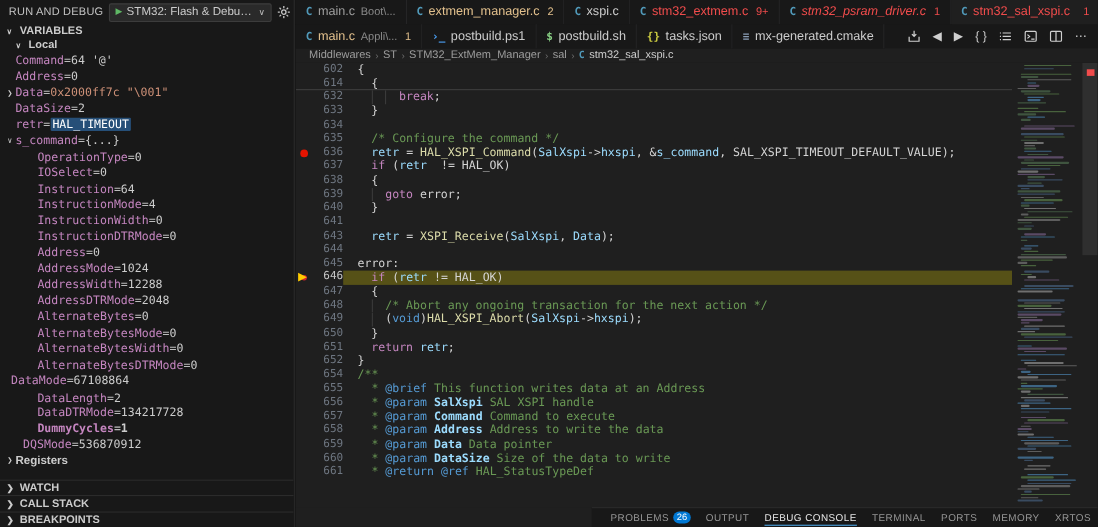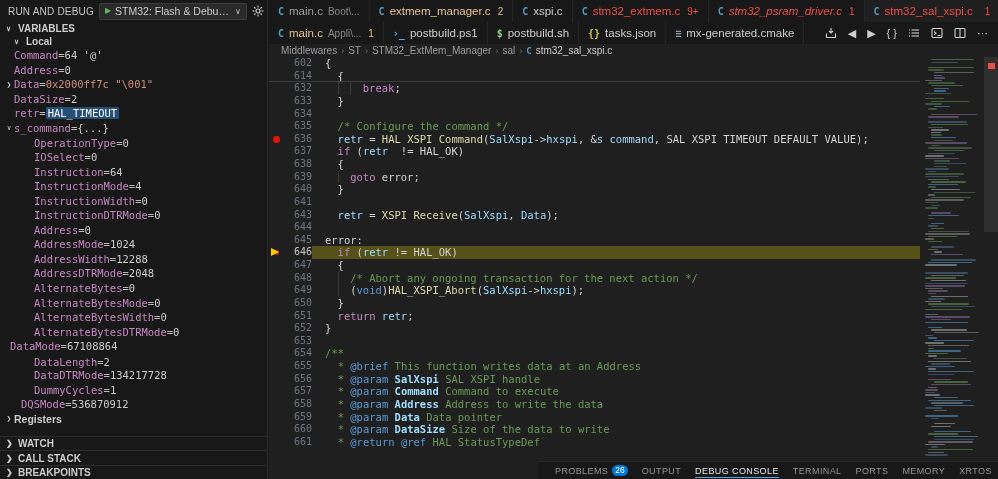--- a/index.html
+++ b/index.html
@@ -269,21 +269,21 @@
           <span class="vname">DataLength</span>
           <span class="veq"> = </span>
           <span class="vval">2</span>
         </div>
         <div class="vrow" style="padding-left: 24px;">
           <span class="vchev"></span>
           <span class="vname">DataDTRMode</span>
           <span class="veq"> = </span>
           <span class="vval">134217728</span>
         </div>
-        <div class="vrow" style="padding-left: 24px;">
+        <div class="vrow" style="padding-left: 24px; font-weight: bold;">
           <span class="vchev"></span>
           <span class="vname">DummyCycles</span>
           <span class="veq"> = </span>
           <span class="vval">1</span>
         </div>
         <div class="vrow" style="padding-left: 11px;">
           <span class="vchev"></span>
           <span class="vname">DQSMode</span>
           <span class="veq"> = </span>
           <span class="vval">536870912</span>
@@ -430,21 +430,20 @@
           <div class="crow"><span class="glyph"></span><span class="lnum">643</span><span class="lcontent"><span class="ind"></span><span class="ltext"><span class="tk-v">retr</span><span class="tk-p"> = </span><span class="tk-f">XSPI_Receive</span><span class="tk-p">(</span><span class="tk-v">SalXspi</span><span class="tk-p">, </span><span class="tk-v">Data</span><span class="tk-p">);</span></span></span></div>
           <div class="crow"><span class="glyph"></span><span class="lnum">644</span><span class="lcontent"><span class="ltext"></span></span></div>
           <div class="crow"><span class="glyph"></span><span class="lnum">645</span><span class="lcontent"><span class="ltext"><span class="tk-p">error:</span></span></span></div>
           <div class="crow cur"><span class="glyph"><span class="curwrap"><span class="curdot"></span><span class="curarr"></span></span></span><span class="lnum">646</span><span class="lcontent"><span class="ind"></span><span class="ltext"><span class="tk-k">if</span><span class="tk-p"> (</span><span class="tk-v">retr</span><span class="tk-p"> != </span><span class="tk-p">HAL_OK</span><span class="tk-p">)</span></span></span></div>
           <div class="crow"><span class="glyph"></span><span class="lnum">647</span><span class="lcontent"><span class="ind"></span><span class="ltext"><span class="tk-p">{</span></span></span></div>
           <div class="crow"><span class="glyph"></span><span class="lnum">648</span><span class="lcontent"><span class="ind"></span><span class="ind guide"></span><span class="ltext"><span class="tk-c">/* Abort any ongoing transaction for the next action */</span></span></span></div>
           <div class="crow"><span class="glyph"></span><span class="lnum">649</span><span class="lcontent"><span class="ind"></span><span class="ind guide"></span><span class="ltext"><span class="tk-p">(</span><span class="tk-t">void</span><span class="tk-p">)</span><span class="tk-f">HAL_XSPI_Abort</span><span class="tk-p">(</span><span class="tk-v">SalXspi</span><span class="tk-p">-&gt;</span><span class="tk-v">hxspi</span><span class="tk-p">);</span></span></span></div>
           <div class="crow"><span class="glyph"></span><span class="lnum">650</span><span class="lcontent"><span class="ind"></span><span class="ltext"><span class="tk-p">}</span></span></span></div>
           <div class="crow"><span class="glyph"></span><span class="lnum">651</span><span class="lcontent"><span class="ind"></span><span class="ltext"><span class="tk-k">return</span><span class="tk-p"> </span><span class="tk-v">retr</span><span class="tk-p">;</span></span></span></div>
           <div class="crow"><span class="glyph"></span><span class="lnum">652</span><span class="lcontent"><span class="ltext"><span class="tk-p">}</span></span></span></div>
-          <div class="crow"><span class="glyph"></span><span class="lnum">653</span><span class="lcontent"><span class="ltext"></span></span></div>
           <div class="crow"><span class="glyph"></span><span class="lnum">654</span><span class="lcontent"><span class="ltext"><span class="tk-c">/**</span></span></span></div>
           <div class="crow"><span class="glyph"></span><span class="lnum">655</span><span class="lcontent"><span class="ltext"><span class="tk-c">  * </span><span class="tk-d">@brief</span><span class="tk-c"> This function writes data at an Address</span></span></span></div>
           <div class="crow"><span class="glyph"></span><span class="lnum">656</span><span class="lcontent"><span class="ltext"><span class="tk-c">  * </span><span class="tk-d">@param</span><span class="tk-c"> </span><span class="tk-b">SalXspi</span><span class="tk-c"> SAL XSPI handle</span></span></span></div>
           <div class="crow"><span class="glyph"></span><span class="lnum">657</span><span class="lcontent"><span class="ltext"><span class="tk-c">  * </span><span class="tk-d">@param</span><span class="tk-c"> </span><span class="tk-b">Command</span><span class="tk-c"> Command to execute</span></span></span></div>
           <div class="crow"><span class="glyph"></span><span class="lnum">658</span><span class="lcontent"><span class="ltext"><span class="tk-c">  * </span><span class="tk-d">@param</span><span class="tk-c"> </span><span class="tk-b">Address</span><span class="tk-c"> Address to write the data</span></span></span></div>
           <div class="crow"><span class="glyph"></span><span class="lnum">659</span><span class="lcontent"><span class="ltext"><span class="tk-c">  * </span><span class="tk-d">@param</span><span class="tk-c"> </span><span class="tk-b">Data</span><span class="tk-c"> Data pointer</span></span></span></div>
           <div class="crow"><span class="glyph"></span><span class="lnum">660</span><span class="lcontent"><span class="ltext"><span class="tk-c">  * </span><span class="tk-d">@param</span><span class="tk-c"> </span><span class="tk-b">DataSize</span><span class="tk-c"> Size of the data to write</span></span></span></div>
           <div class="crow"><span class="glyph"></span><span class="lnum">661</span><span class="lcontent"><span class="ltext"><span class="tk-c">  * </span><span class="tk-d">@return</span><span class="tk-c"> </span><span class="tk-d">@ref</span><span class="tk-c"> HAL_StatusTypeDef</span></span></span></div>
         </div>
       <div class="minimap" id="minimap">

